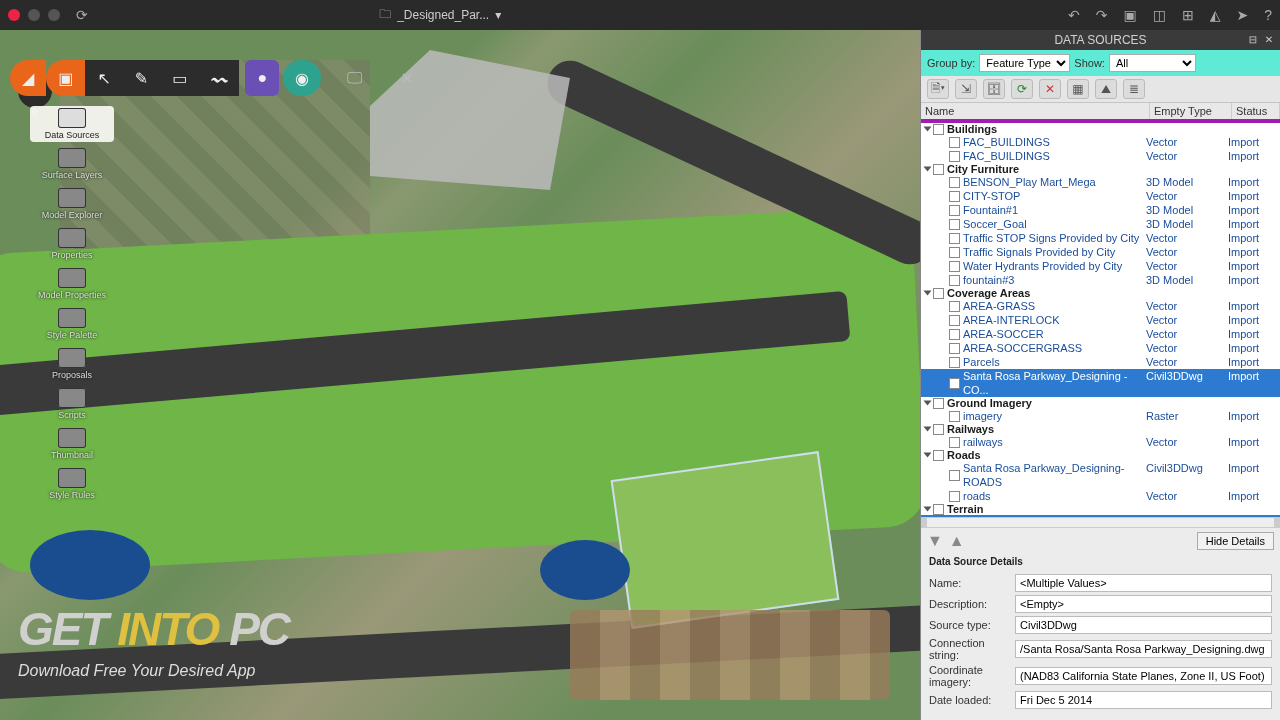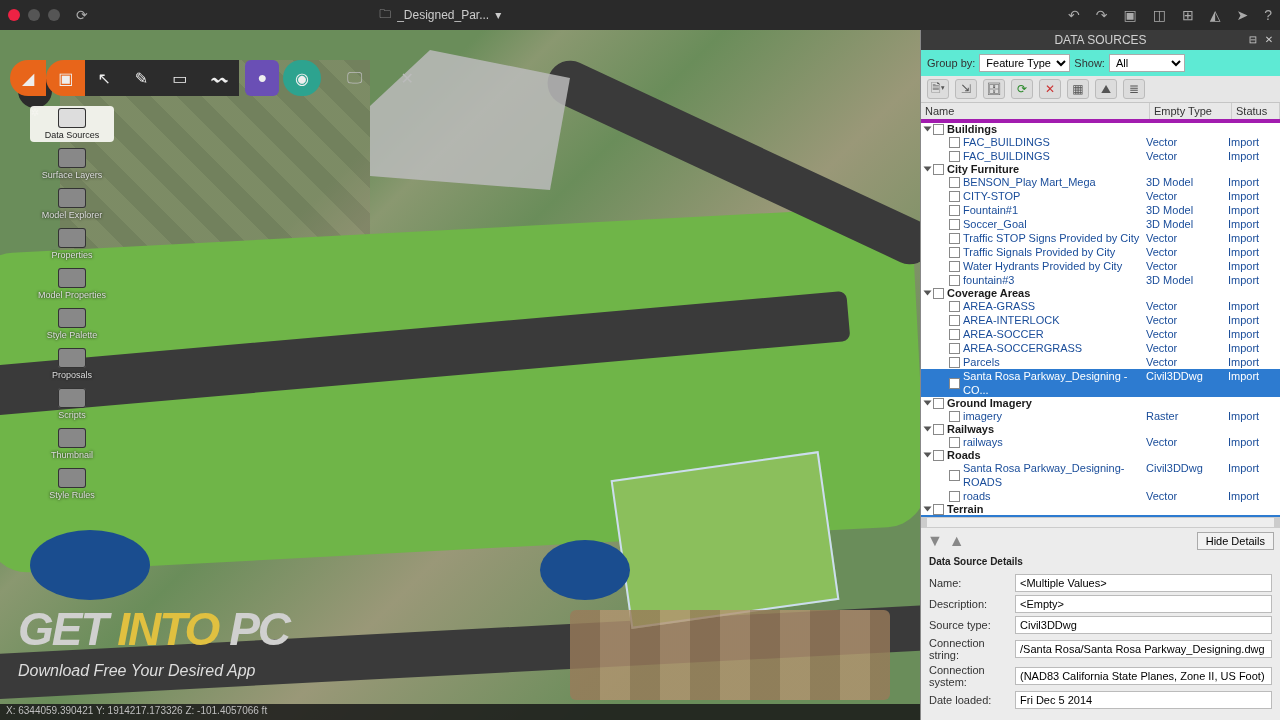--- a/index.html
+++ b/index.html
@@ -183,36 +183,35 @@
         <div class="st">
           <div class="ic"></div>
           <span>Style Rules</span>
         </div>
       </div>
 
     <div class="watermark">
       <h1><span>GET </span><span class="y">INTO </span><span>PC</span></h1>
       <p>Download Free Your Desired App</p>
     </div>
-    <div class="coords">X: 6344059.390421  Y: 1914217.173326  Z: -101.4057066 ft</div>
   </div>
 
   <div class="panel">
     <div class="p-title">
       <span>DATA SOURCES</span>
       <div class="ctl">
           <span>⊟</span>
           <span>✕</span>
         </div>
     </div>
     <div class="p-filter">
       <span>Group by:</span>
       <select><option>Feature Type</option></select>
       <span>Show:</span>
-      <select style="width:76px"><option>All</option></select>
+      <select style="width:87px"><option>All</option></select>
     </div>
     <div class="p-tb">
       <div class="tbi">🗎▾</div>
       <div class="tbi">⇲</div>
       <div class="tbi">🗄</div>
       <div class="tbi g">⟳</div>
       <div class="tbi r">✕</div>
       <div class="tbi">▦</div>
       <div class="tbi">⛰</div>
       <div class="tbi">≣</div>
@@ -447,21 +446,21 @@
         </div>
         <div class="det-row">
           <label>Source type:</label>
           <input value="Civil3DDwg" style="">
         </div>
         <div class="det-row">
           <label>Connection string:</label>
           <input value="/Santa Rosa/Santa Rosa Parkway_Designing.dwg" style="">
         </div>
         <div class="det-row">
-          <label>Connection system:</label>
+          <label>Coordinate imagery:</label>
           <input value="(NAD83 California State Planes, Zone II, US Foot)" style="">
         </div>
         <div class="det-row">
           <label>Date loaded:</label>
           <input value="Fri Dec 5 2014" style="">
         </div>
       </div>
   </div>
 </div>
 

